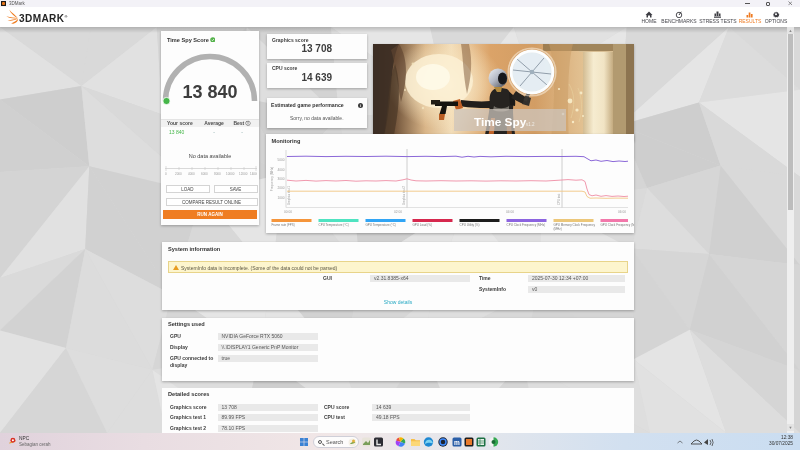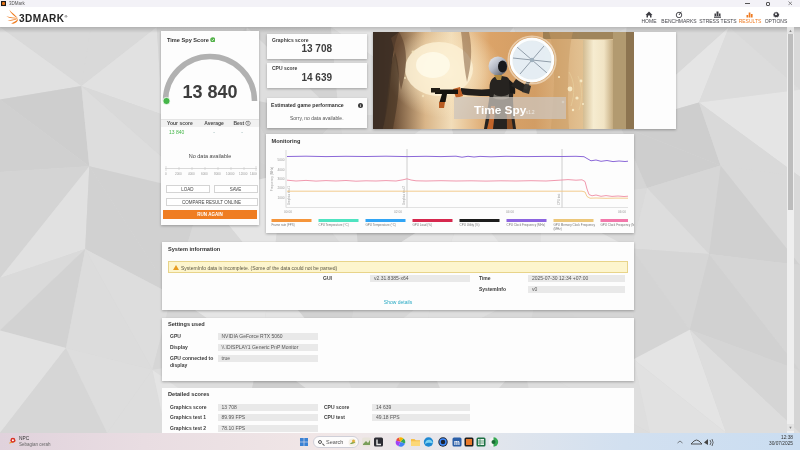--- a/index.html
+++ b/index.html
@@ -231,21 +231,21 @@
       <div class="abs" style="left:5px;top:2.5px;font-size:5px;font-weight:bold;color:#3c3c3c;">CPU score</div>
       <div class="abs" style="left:0;top:9px;width:99.5px;text-align:center;font-size:10px;font-weight:bold;color:#3d3d3d;">14 639</div>
     </div>
 
     <div class="panel" style="left:267px;top:97.5px;width:99.5px;height:30px;">
       <div class="abs" style="left:4px;top:4.5px;font-size:5.2px;font-weight:bold;color:#333;">Estimated game performance</div>
       <div class="abs" style="left:90.5px;top:5px;width:5.5px;height:5.5px;border-radius:50%;background:#3c3c3c;color:#fff;font-size:4px;text-align:center;line-height:5.5px;font-weight:bold;">i</div>
       <div class="abs" style="left:0;top:17px;width:99.5px;text-align:center;font-size:5px;color:#555;">Sorry, no data available.</div>
     </div>
 
-    <div class="panel" style="left:373px;top:32px;width:303px;height:97px;overflow:hidden;">
+    <div class="panel" style="left:373px;top:44px;width:261px;height:97px;overflow:hidden;">
       <svg width="261" height="97" viewBox="0 0 261 97">
         <defs>
           <linearGradient id="bg1" x1="0" y1="0" x2="1" y2="0">
             <stop offset="0" stop-color="#413228"></stop>
             <stop offset="0.08" stop-color="#6e5138"></stop>
             <stop offset="0.2" stop-color="#d9b588"></stop>
             <stop offset="0.3" stop-color="#f2ddb9"></stop>
             <stop offset="0.45" stop-color="#dba368"></stop>
             <stop offset="0.62" stop-color="#d29d64"></stop>
             <stop offset="0.78" stop-color="#e0bd8d"></stop>

